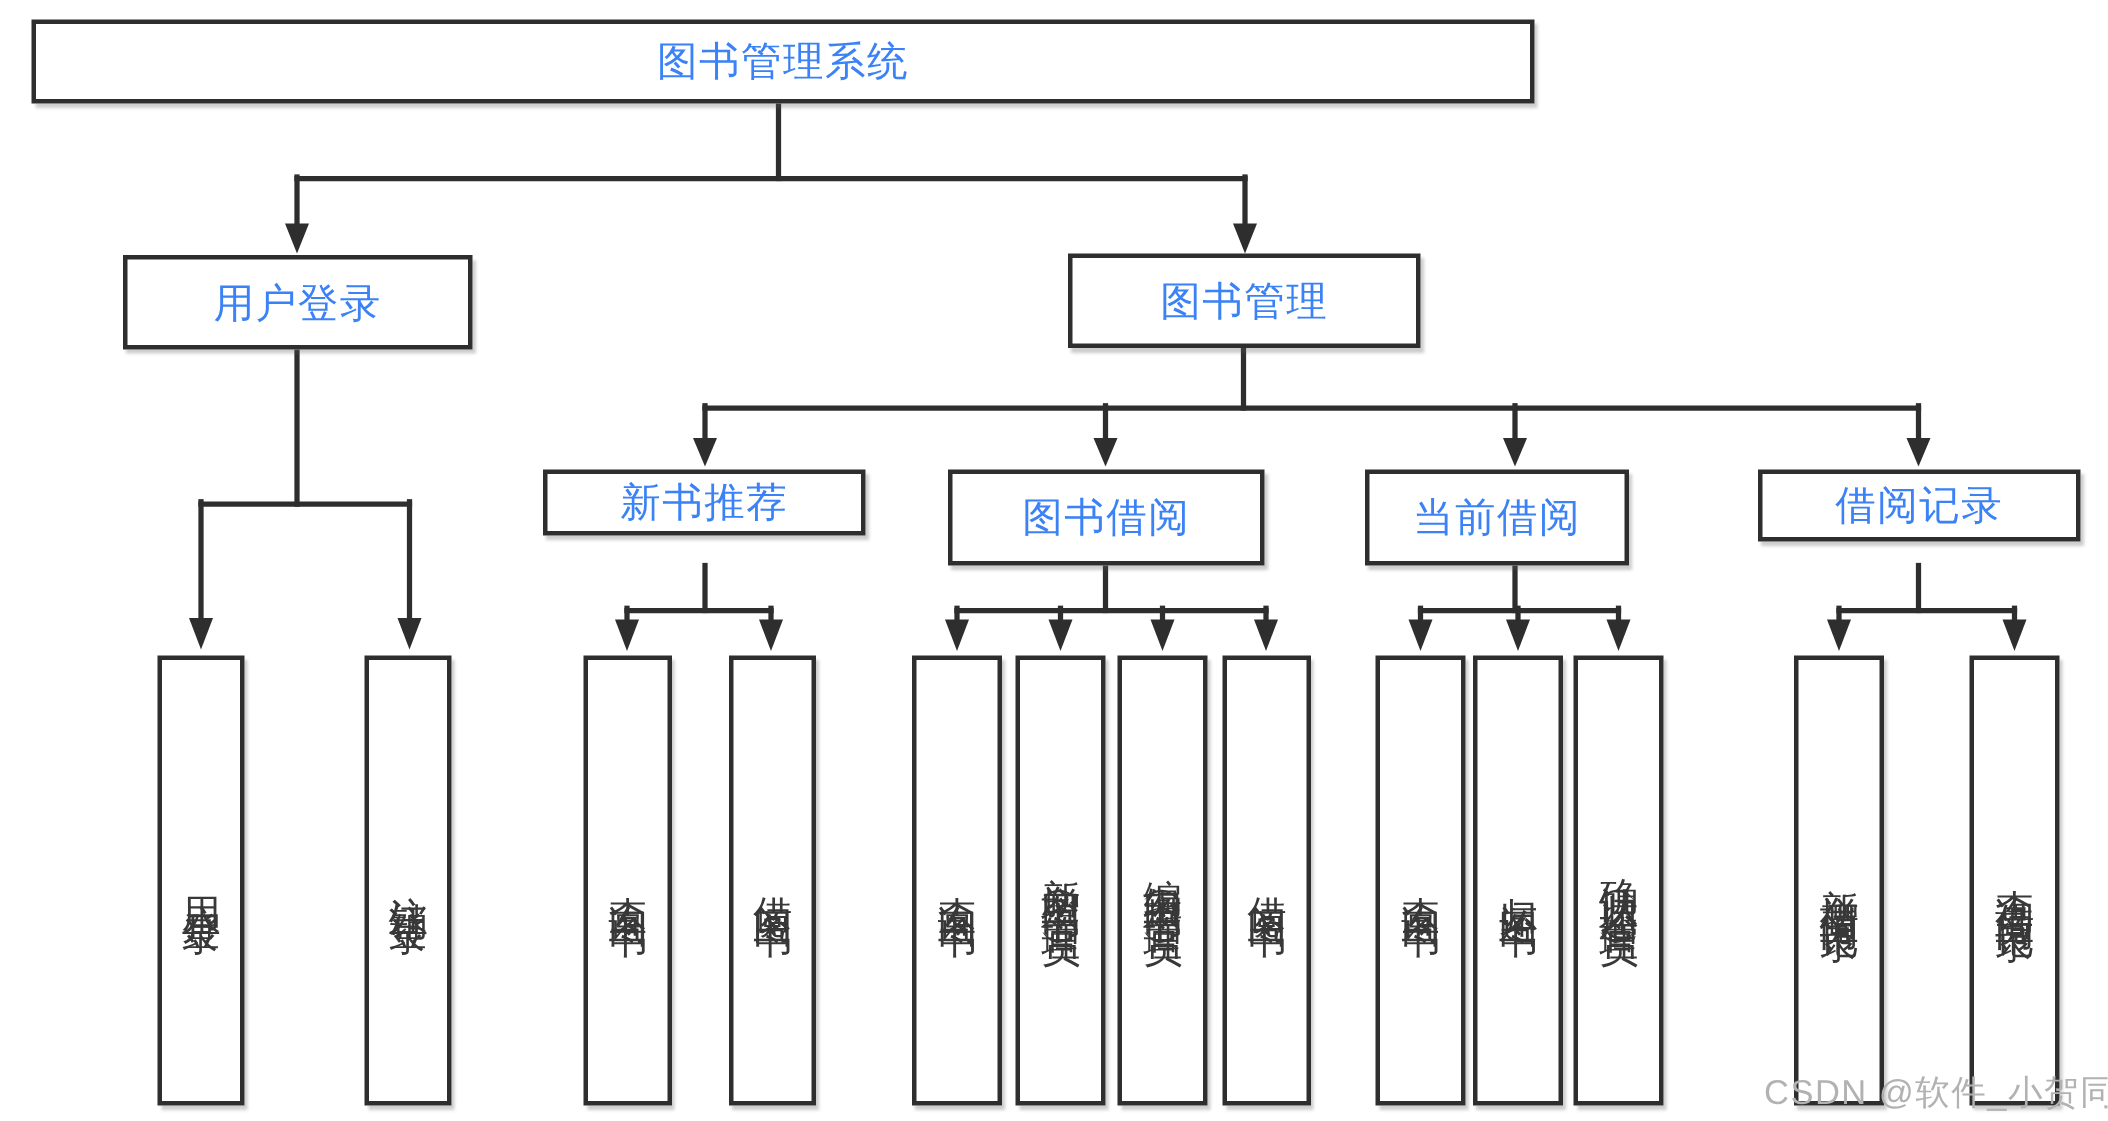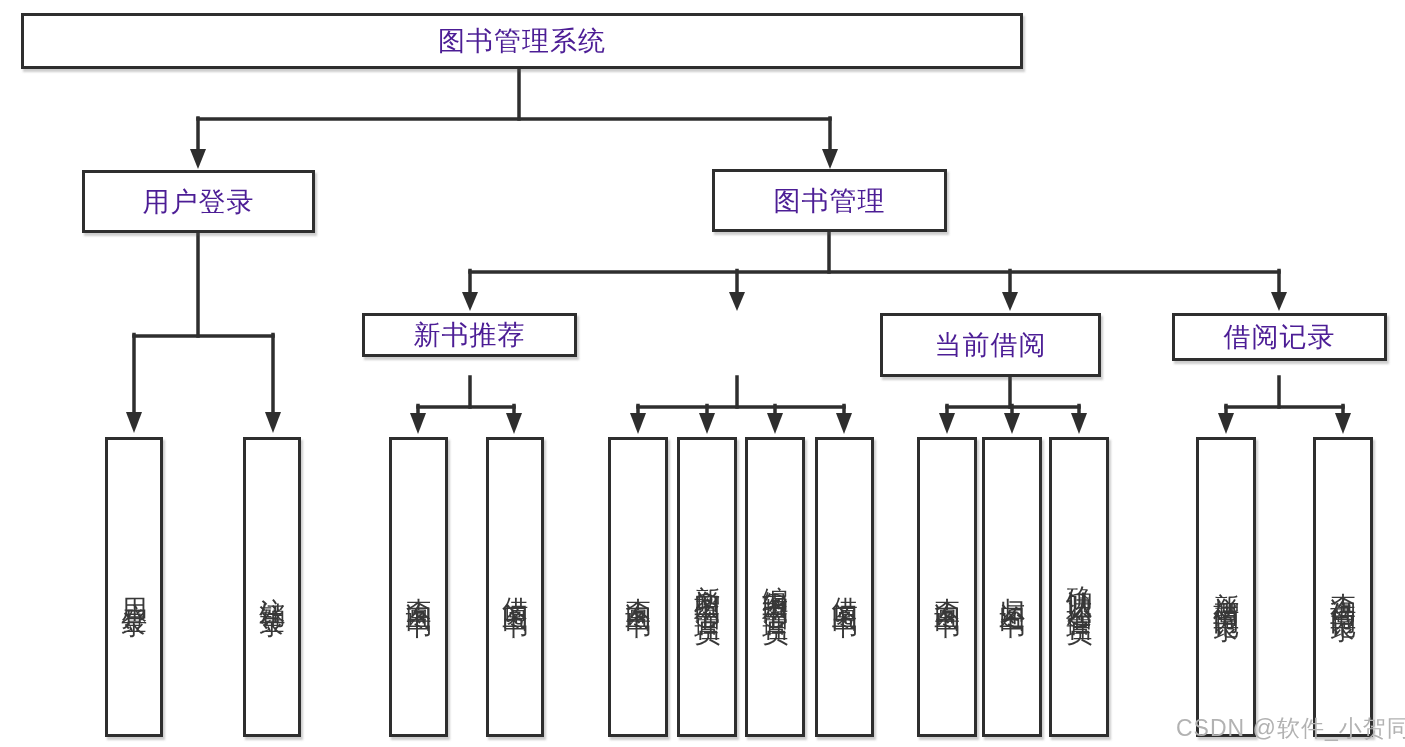--- a/index.html
+++ b/index.html
@@ -34,37 +34,37 @@
     display: flex;
     align-items: center;
     justify-content: center;
     z-index: 2;
     box-shadow: 2px 3px 2px rgba(90,90,90,0.30);
   }
   .h-label {
     font-size: 27px;
     letter-spacing: 1px;
     white-space: nowrap;
-    color: #4c1d95;
+    color: #3b82f6;
   }
   .v-label {
     writing-mode: vertical-rl;
     text-orientation: mixed;
     font-size: 26px;
     line-height: 1.05;
     letter-spacing: 5px;
     color: #383838;
   }
   
   .root-box      { left: 21px;   top: 13px;  width: 1002px; height: 56px; }
   .l2-user       { left: 82px;   top: 170px; width: 233px;  height: 63px; }
   .l2-mgmt       { left: 712px;  top: 169px; width: 235px;  height: 63px; }
   .l3-newbook    { left: 362px;  top: 313px; width: 215px;  height: 44px; }
   .l3-borrow     { left: 632px;  top: 313px; width: 211px;  height: 64px; }
-  .l3-current    { left: 880px;  top: 313px; width: 221px;  height: 64px; }
+  .l3-current    { left: 910px;  top: 313px; width: 176px;  height: 64px; }
   .l3-records    { left: 1172px; top: 313px; width: 215px;  height: 48px; }
   .leaf          { top: 437px; height: 300px; }
   .leaf-a1 { left: 105px;  width: 58px; }
   .leaf-a2 { left: 243px;  width: 58px; }
   .leaf-b1 { left: 389px;  width: 59px; }
   .leaf-b2 { left: 486px;  width: 58px; }
   .leaf-c1 { left: 608px;  width: 60px; }
   .leaf-c2 { left: 677px;  width: 60px; }
   .leaf-c3 { left: 745px;  width: 60px; }
   .leaf-c4 { left: 815px;  width: 59px; }
@@ -166,20 +166,23 @@
   <div class="node l2-user">
     <span class="h-label">用户登录</span>
   </div>
   <div class="node l2-mgmt">
     <span class="h-label">图书管理</span>
   </div>
 
   <div class="node l3-newbook">
     <span class="h-label">新书推荐</span>
   </div>
+  <div class="node l3-borrow">
+    <span class="h-label">图书借阅</span>
+  </div>
   <div class="node l3-current">
     <span class="h-label">当前借阅</span>
   </div>
   <div class="node l3-records">
     <span class="h-label">借阅记录</span>
   </div>
 
   <div class="node leaf leaf-a1">
     <span class="v-label">用户登录</span>
   </div>

